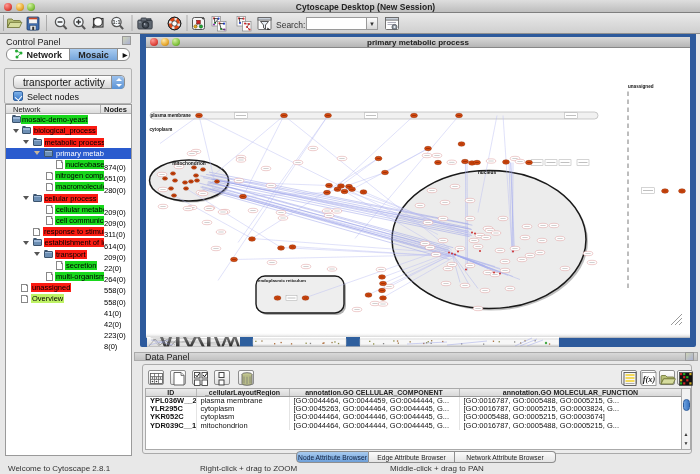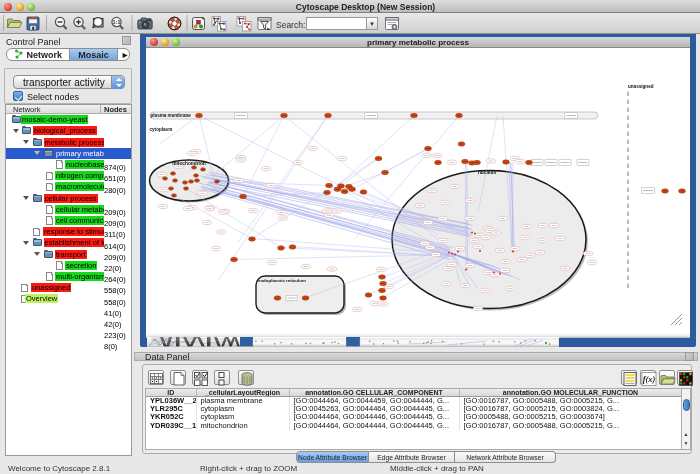--- a/index.html
+++ b/index.html
@@ -378,21 +378,21 @@
           </div>
 <div class="trow" style="top:168.0px">
             <span style="position:absolute;left:15px;top:1.5px;width:7px;height:8.5px;background:#ffffff;border:0.6px solid #888;"></span>
             <span style="position:absolute;left:19.5px;top:1.5px;width:2.5px;height:2.5px;background:#d8d8d8;border-left:0.6px solid #888;border-bottom:0.6px solid #888"></span>
             <span class="tlabel" style="left:25px;max-width:73px;background:#fb1b12;color:#000000">unassigned</span>
             <span class="tnum" style="color:#000000">223(0)</span>
           </div>
 <div class="trow" style="top:179.2px">
             <span style="position:absolute;left:15px;top:1.5px;width:7px;height:8.5px;background:#ffffff;border:0.6px solid #888;"></span>
             <span style="position:absolute;left:19.5px;top:1.5px;width:2.5px;height:2.5px;background:#d8d8d8;border-left:0.6px solid #888;border-bottom:0.6px solid #888"></span>
-            <span class="tlabel" style="left:19px;max-width:73px;background:#bef264;color:#000000">Overview</span>
+            <span class="tlabel" style="left:25px;max-width:73px;background:#bef264;color:#000000">Overview</span>
             <span class="tnum" style="color:#000000">8(0)</span>
           </div>
       </div>
     </div>
   </div>
 
   <div id="desktop">
     <div id="iframe-titlebar">
       <span class="tl" style="left:4px;  background:radial-gradient(circle at 35% 30%,#ff9a94,#e0453c 60%,#9a201a);"></span>
       <span class="tl" style="left:15px; background:radial-gradient(circle at 35% 30%,#ffe9a8,#e8a82e 60%,#a06a10);"></span>

